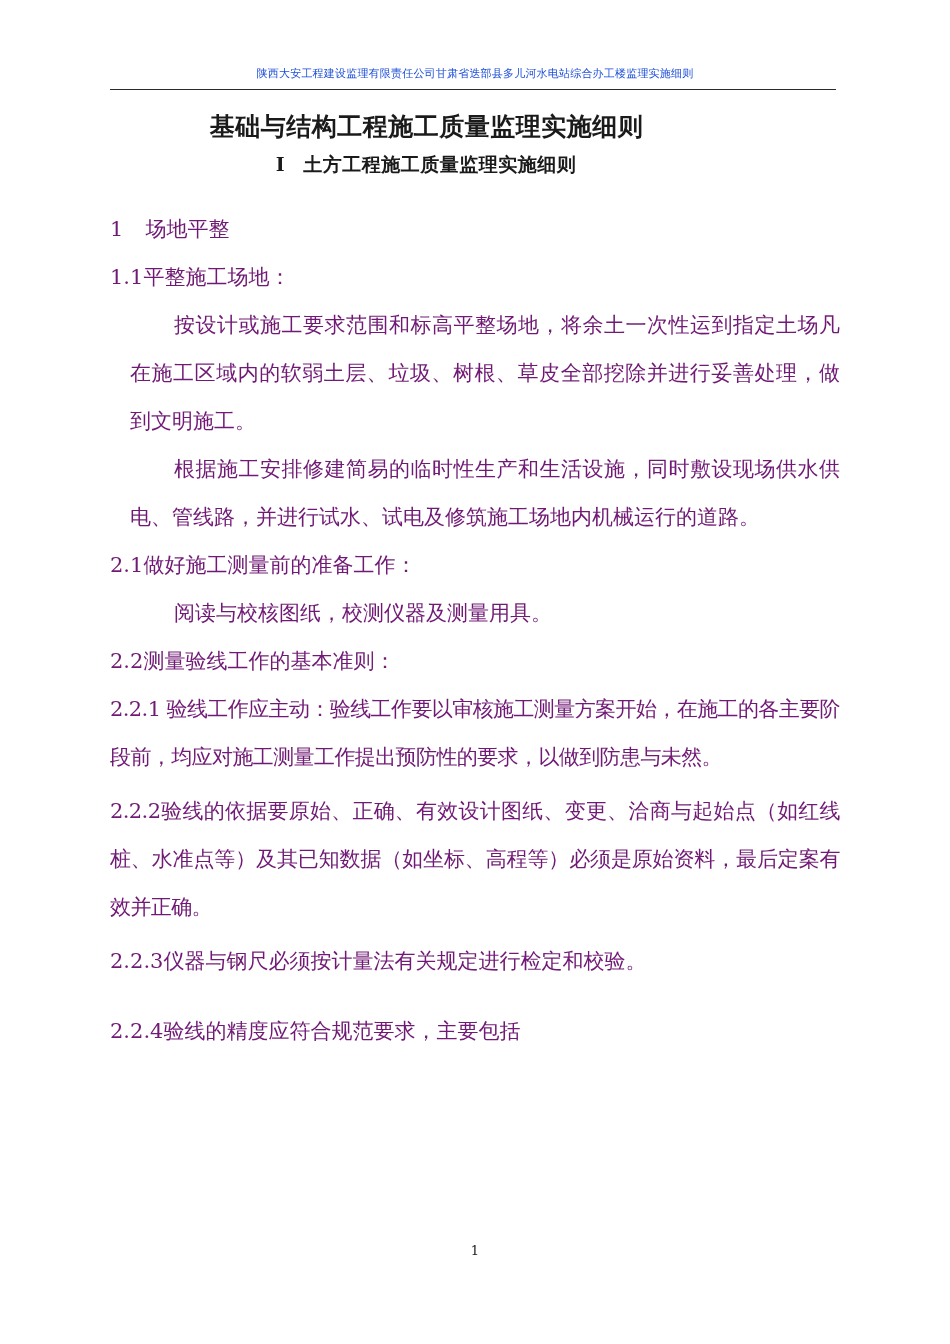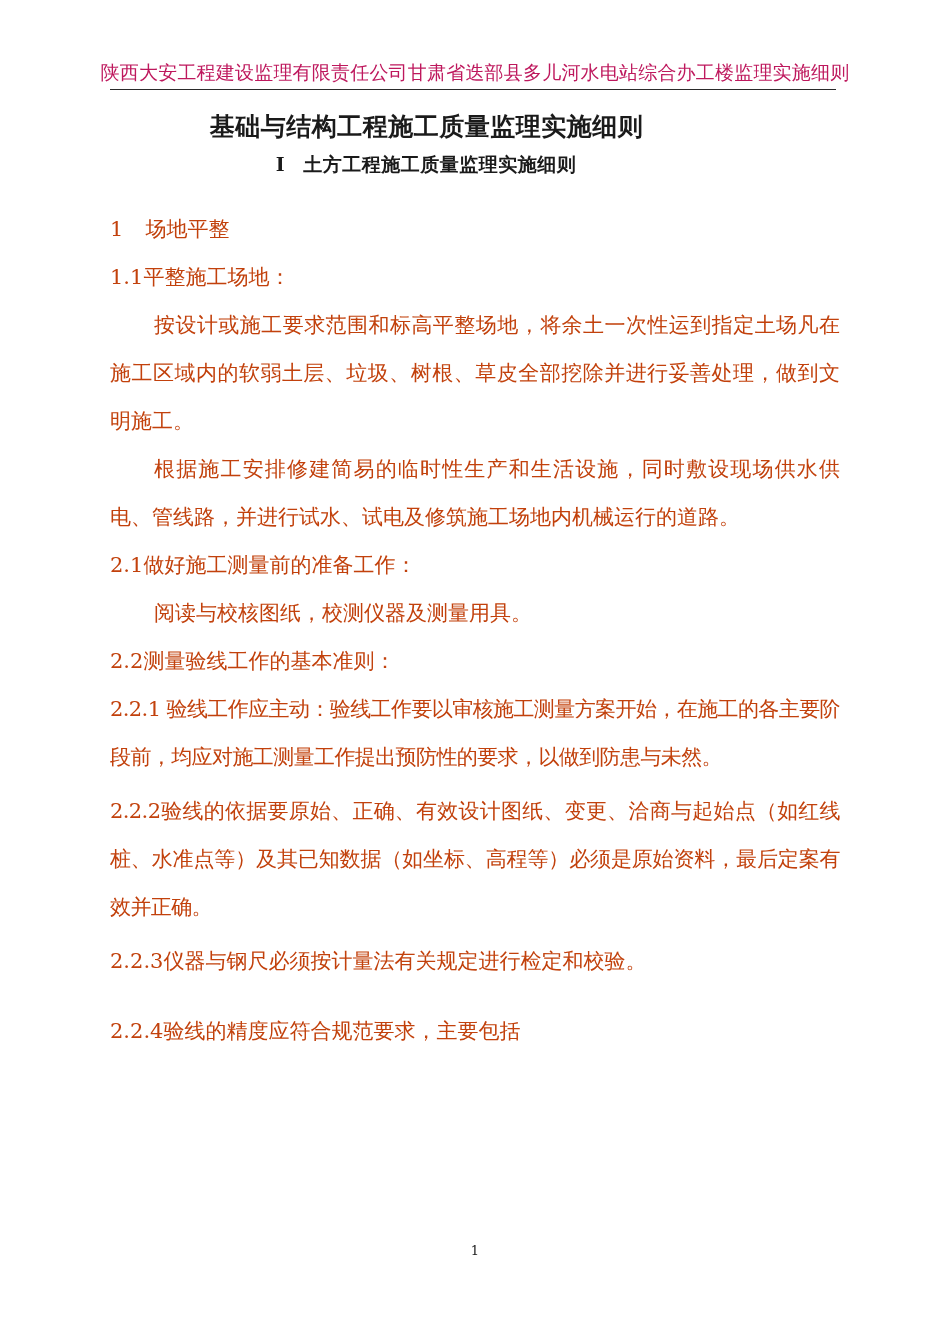--- a/index.html
+++ b/index.html
@@ -24,25 +24,25 @@
   
   .doc-header {
     position: absolute;
     left: 0;
     top: 62px;
     width: 950px;
     text-align: center;
   }
   .doc-header .header-text {
     display: inline-block;
-    font-size: 19px;
+    font-size: 11px;
     line-height: 20px;
     letter-spacing: 0.2px;
     font-family: "DejaVu Serif", "Liberation Serif", serif;
-    color: #be185d;
+    color: #1d4ed8;
     white-space: nowrap;
   }
   .header-rule {
     position: absolute;
     left: 110px;
     top: 89px;
     width: 726px;
     height: 0;
     border-top: 1.6px solid #2a2a2a;
   }
@@ -81,33 +81,34 @@
     position: absolute;
     left: 110px;
     top: 205px;
     width: 730px;
   }
   .blk {
     font-size: 21px;
     line-height: 48px;
     letter-spacing: 0px;
     font-family: "DejaVu Serif", "Liberation Serif", serif;
-    color: #c2410c;
+    color: #701a75;
     text-align: justify;
     text-justify: inter-character;
     margin: 0;
   }
   .blk.heading {
     white-space: nowrap;
   }
   .blk.heading .num {
     margin-right: 22px;
   }
   .blk.para {
     text-indent: 44px;
+    margin-left: 20px;
   }
   .blk.flow {
     text-indent: 0;
   }
   .blk.tight {
     letter-spacing: -0.6px;
   }
   .gap-sm { height: 6px; }
   .gap-md { height: 22px; }
 

